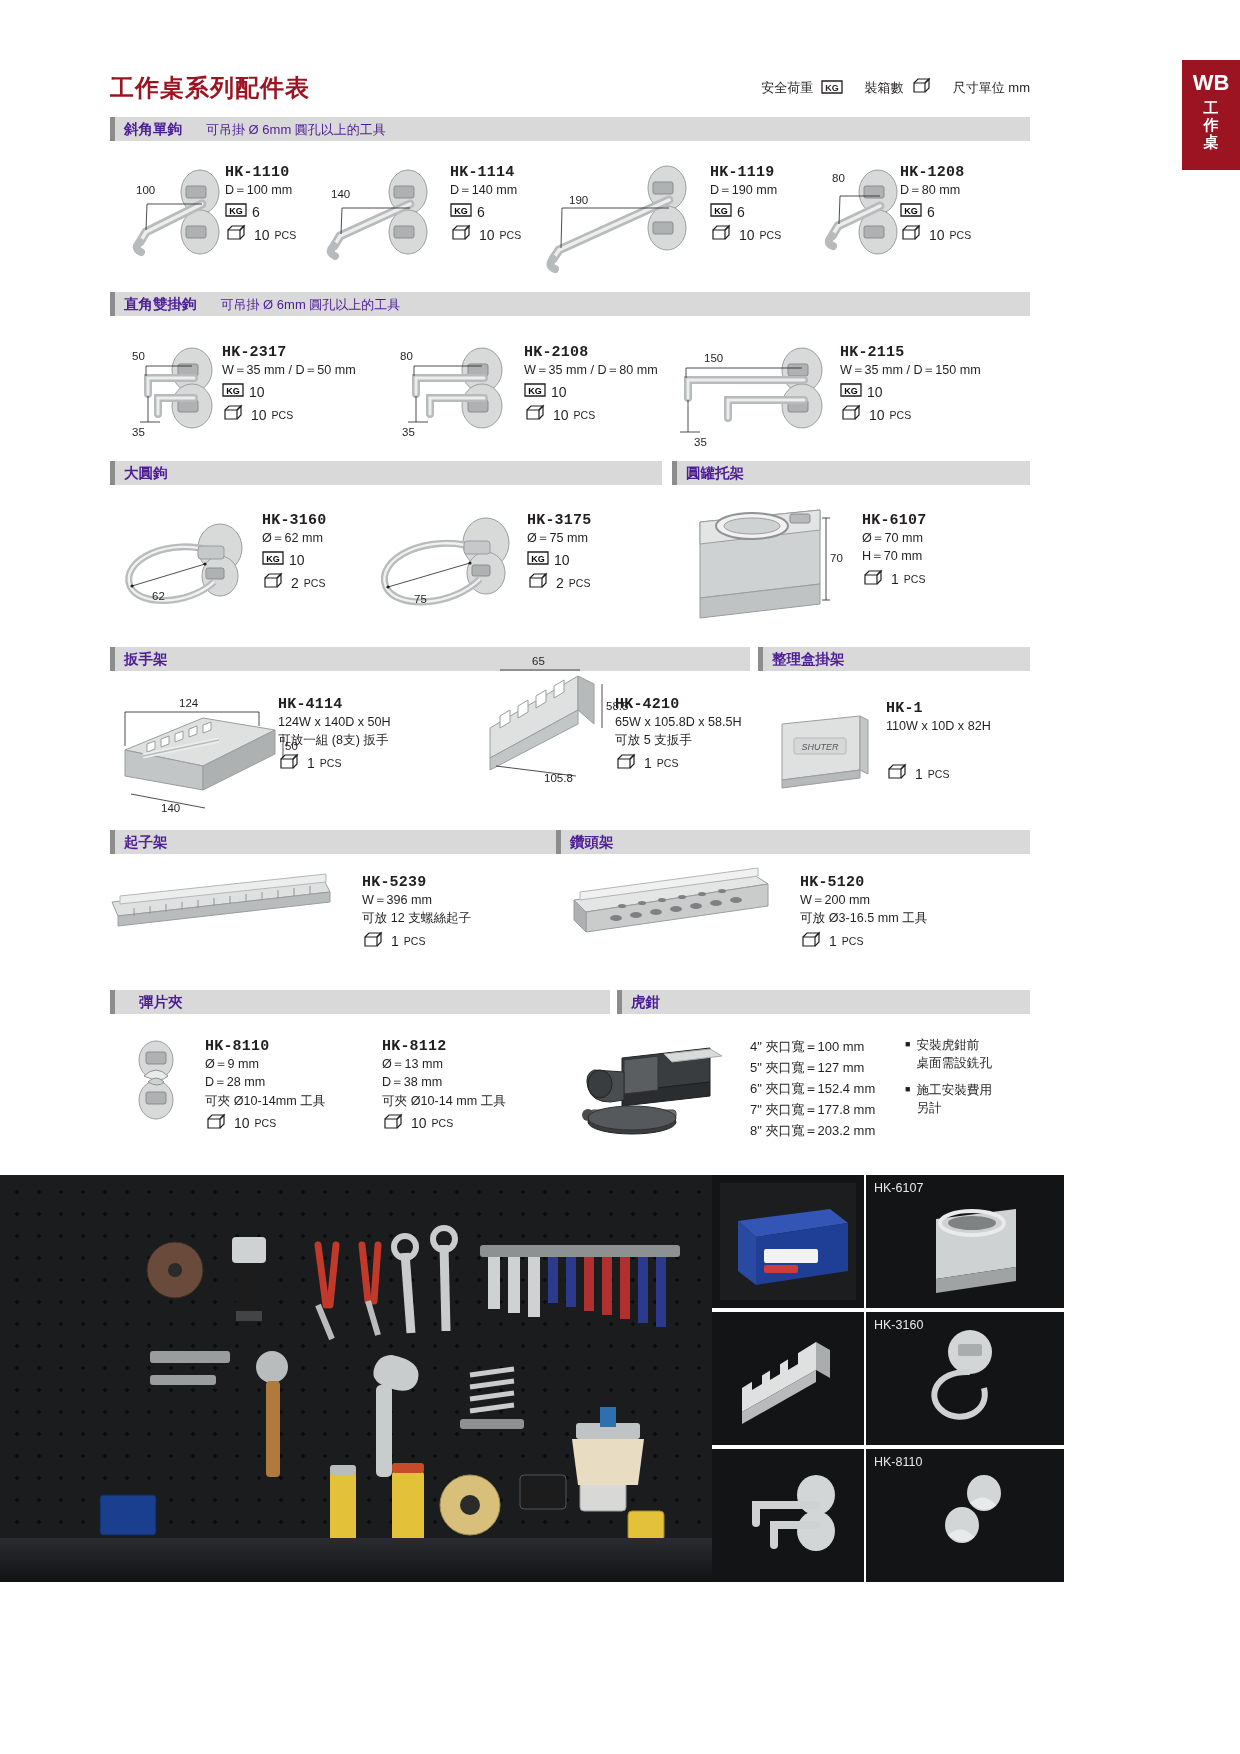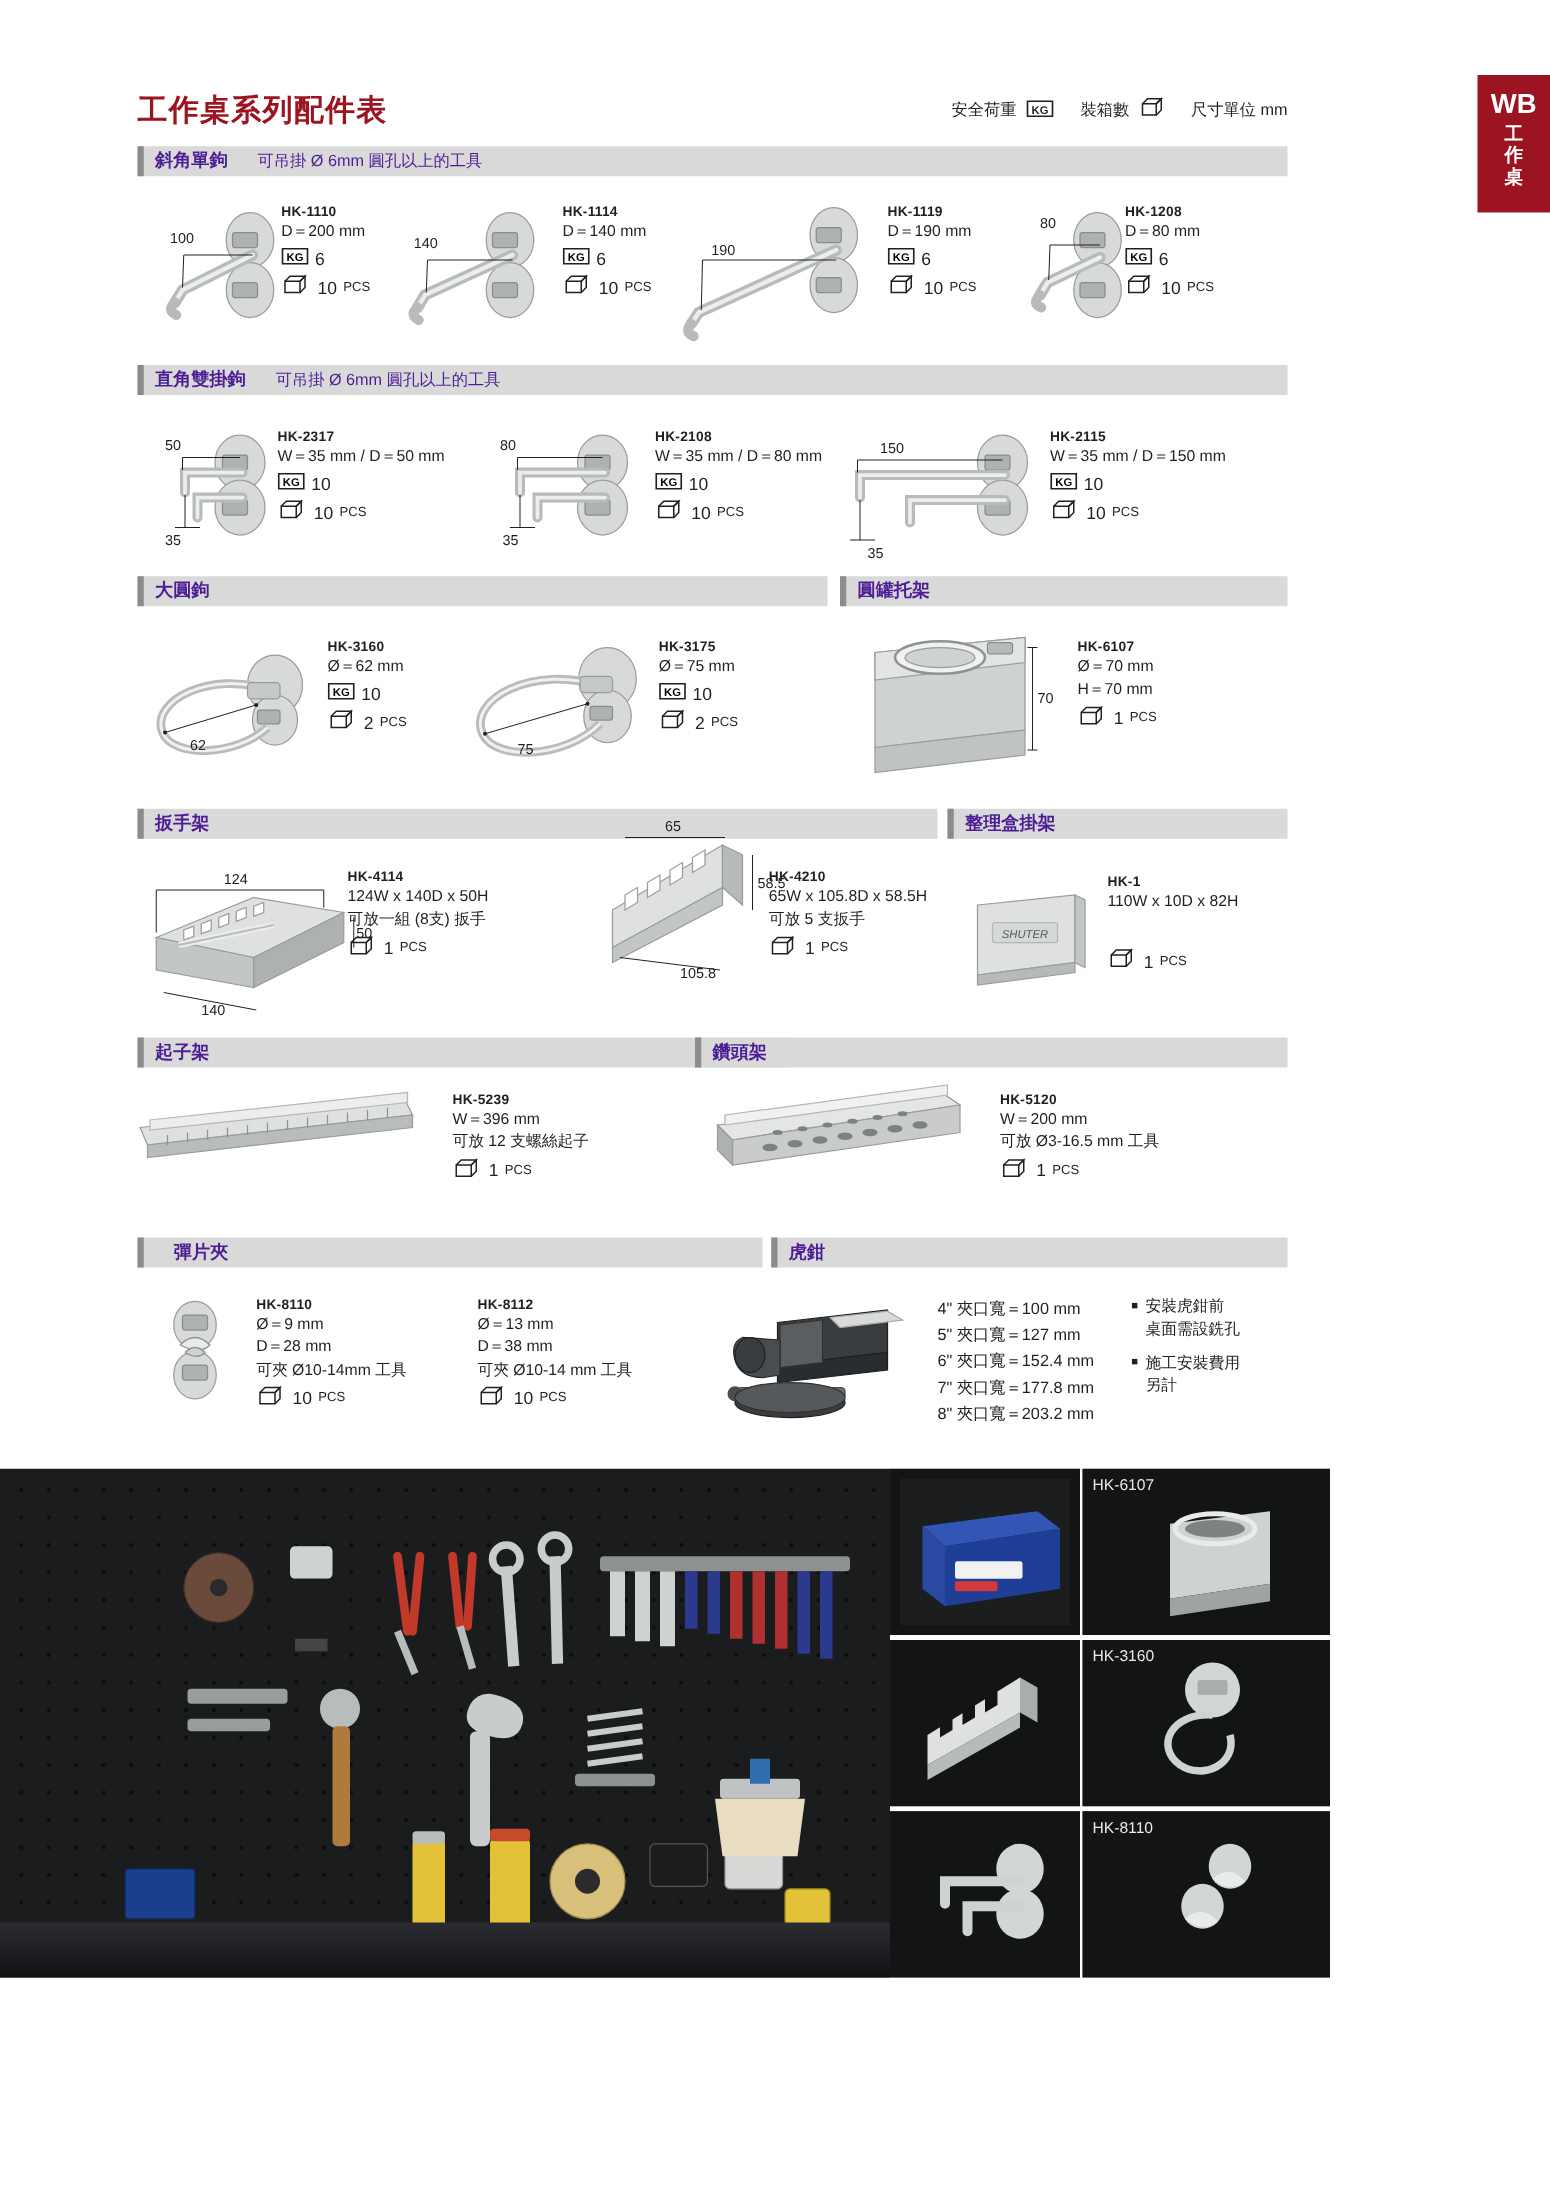--- a/index.html
+++ b/index.html
@@ -30,21 +30,21 @@
   
   .bar {
     position:absolute; height:24px; background:#d9d9d9;
     border-left:5px solid #8c8c8c;
     font-size:14.5px; font-weight:bold; color:#4c1d95;
     line-height:24px; padding-left:9px;
   }
   .bar .sub { font-weight:normal; font-size:13px; margin-left:24px; }
 
   
-  .pname { font-size:11px; font-weight:bold; letter-spacing:0.2px; }
+  .pname { font-size:15px; font-weight:bold; letter-spacing:0.2px;font-family:Liberation Mono, monospace; }
   .pspec { font-size:12.6px; line-height:1.45; }
   .badge-row { display:flex; align-items:center; gap:5px; margin-top:3px; font-size:13px; }
   .badge-row .num { font-size:14px; }
   .pcs { font-size:10.5px; }
   .dim { font-size:11.5px; fill:#231f20; }
   .abs { position:absolute; }
 
   
   .photo-strip { position:absolute; left:0; top:1175px; width:1240px; height:407px; }
   .pegboard {
@@ -112,21 +112,21 @@
       <path d="M86 44 L30 72 L24 82" fill="none" stroke="#eceeed" stroke-width="3.5" stroke-linecap="round"></path>
       <path d="M24 82 q-7 6 1 10" fill="none" stroke="#b8bbbc" stroke-width="8" stroke-linecap="round"></path>
     </g>
     <line x1="31" y1="44" x2="30" y2="70" stroke="#231f20" stroke-width=".8"></line>
     <line x1="31" y1="44" x2="86" y2="44" stroke="#231f20" stroke-width=".8"></line>
     <text class="dim" x="20" y="34">100</text>
   </svg>
 </div>
 <div class="abs" style="left:225px; top:164px;">
   <div class="pname">HK-1110</div>
-  <div class="pspec">D＝200 mm</div>
+  <div class="pspec">D＝100 mm</div>
   <div class="badge-row">
     <span><svg width="22" height="16" viewBox="0 0 22 16">
           <path d="M1 2 L21 2 L21 14 L1 14 Z" fill="none" stroke="#231f20" stroke-width="1.3"></path>
           <text x="11" y="12" font-size="9" font-weight="bold" text-anchor="middle" font-family="Liberation Sans, sans-serif">KG</text>
         </svg></span>
     <span class="num">6</span>
   </div>
   <div class="badge-row">
     <span><svg width="24" height="18" viewBox="0 0 24 18">
           <path d="M3 6 L15 6 L15 15 L3 15 Z" fill="none" stroke="#231f20" stroke-width="1.2"></path>

